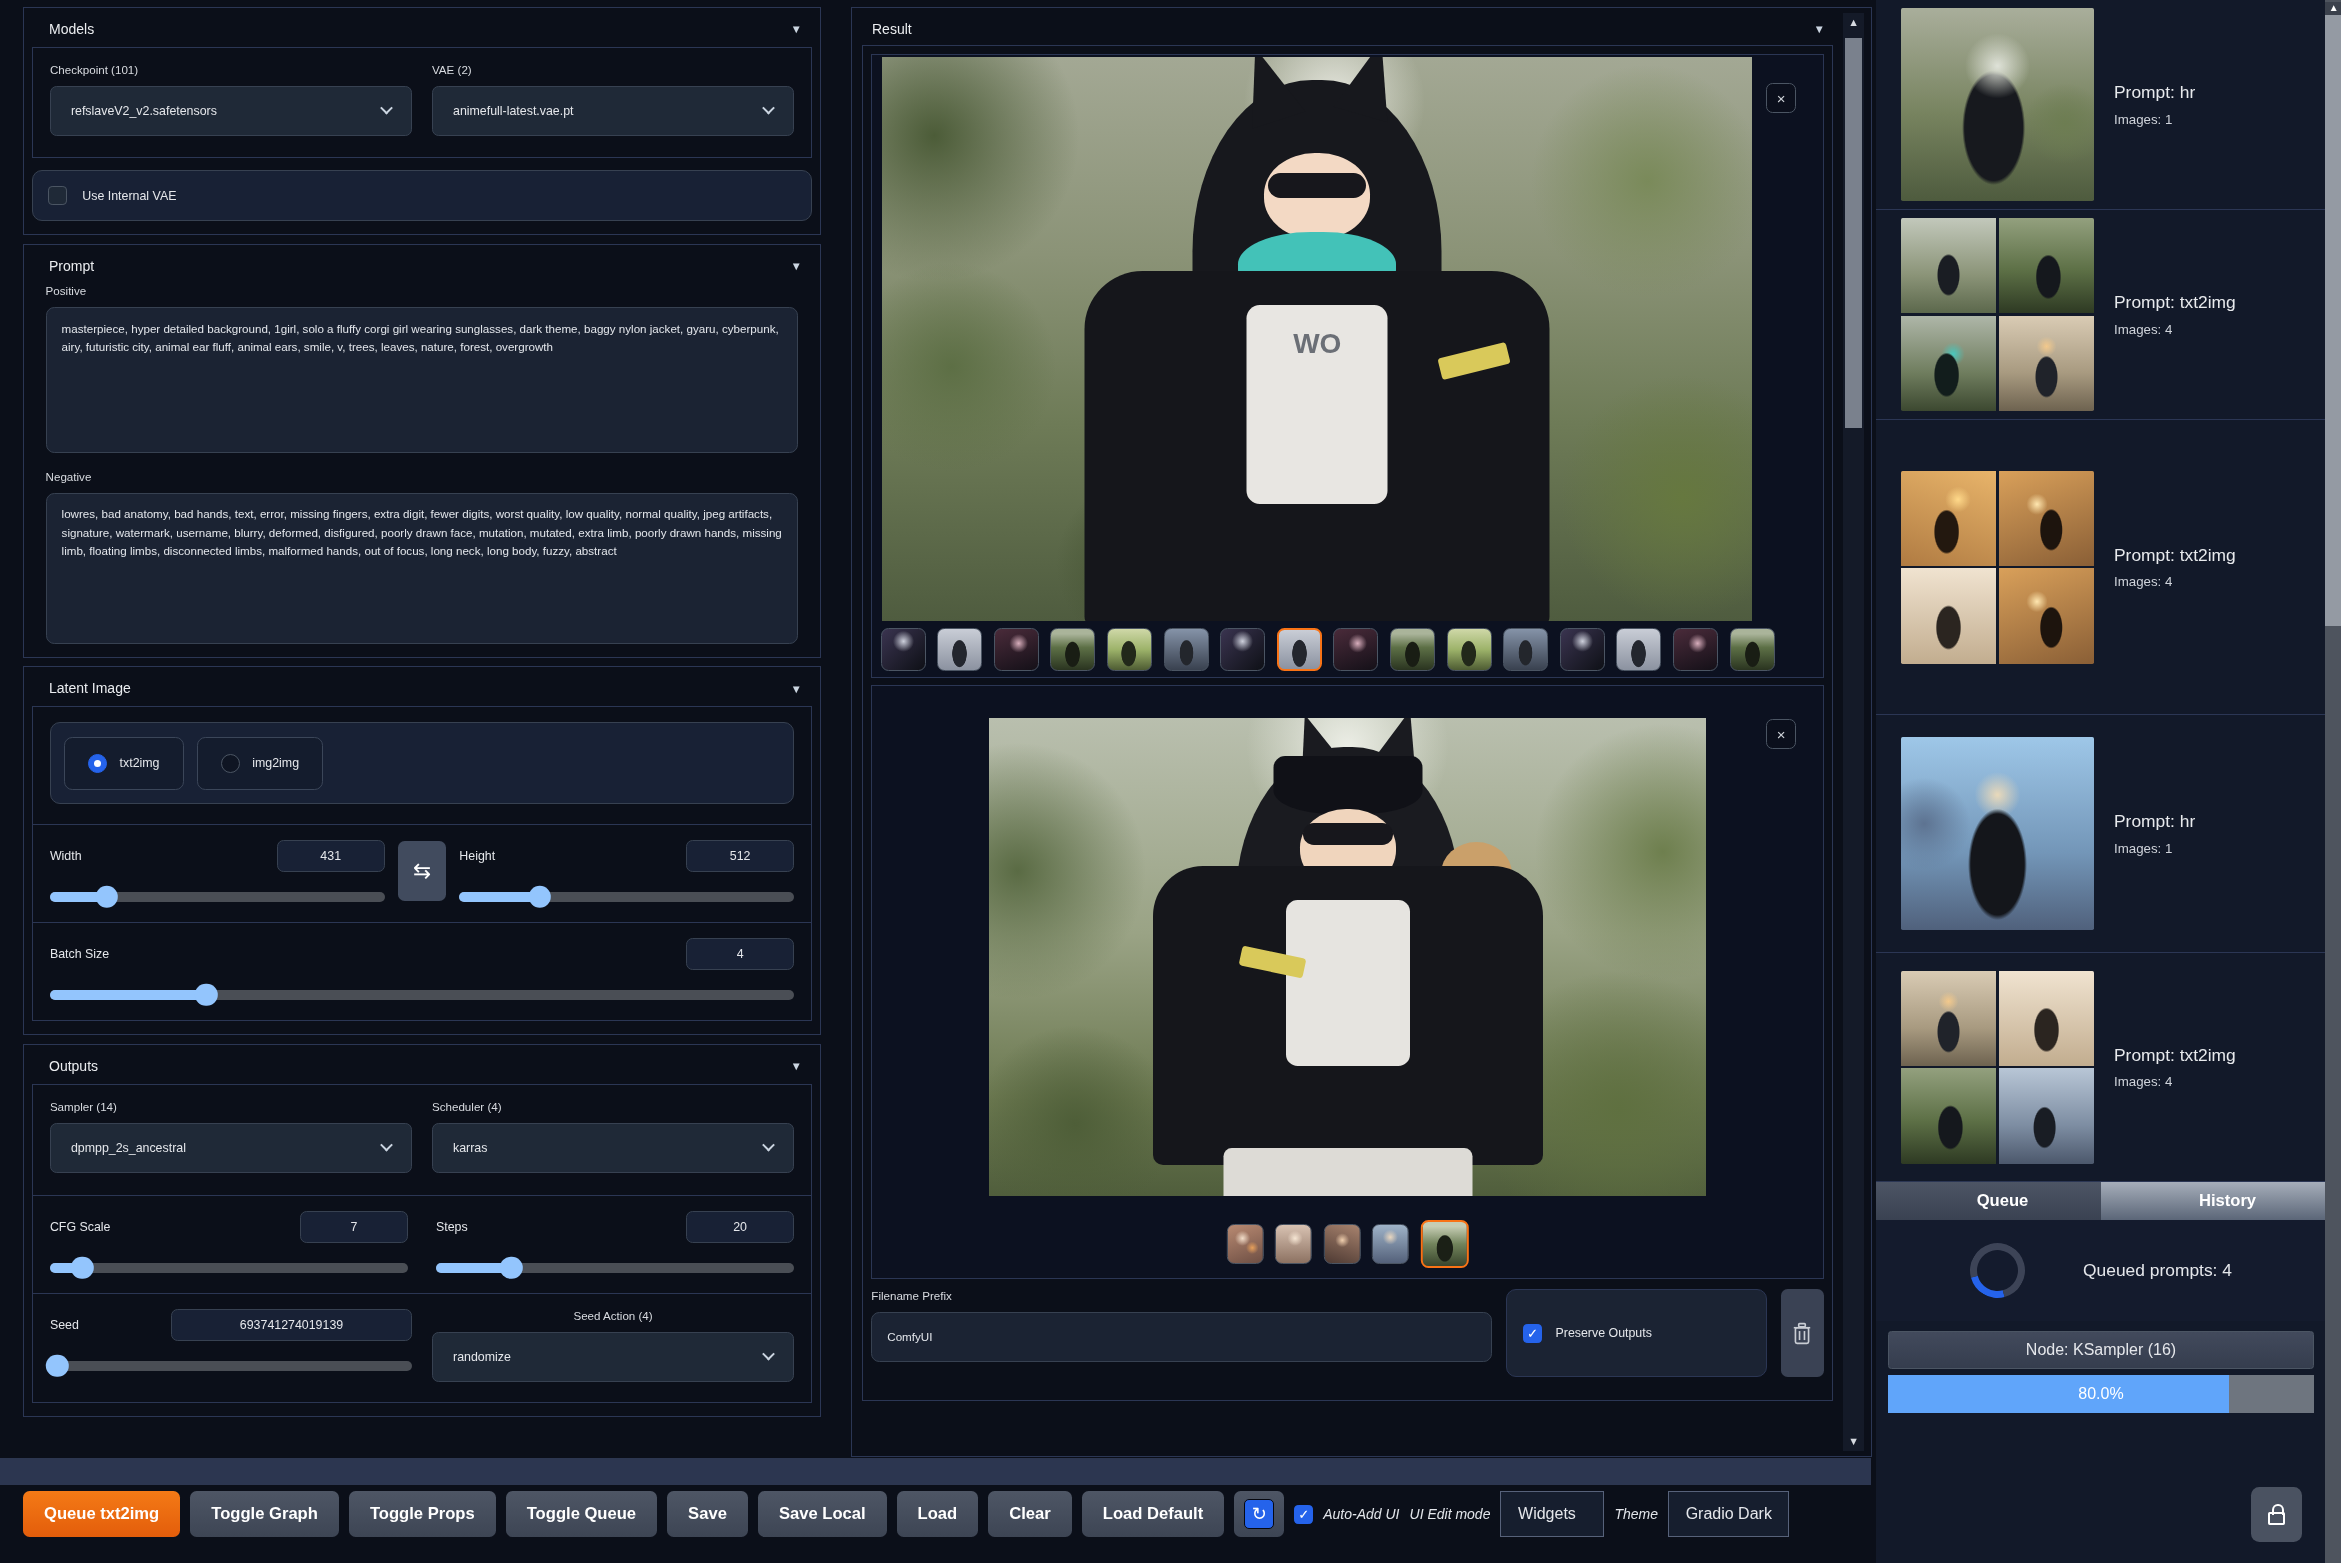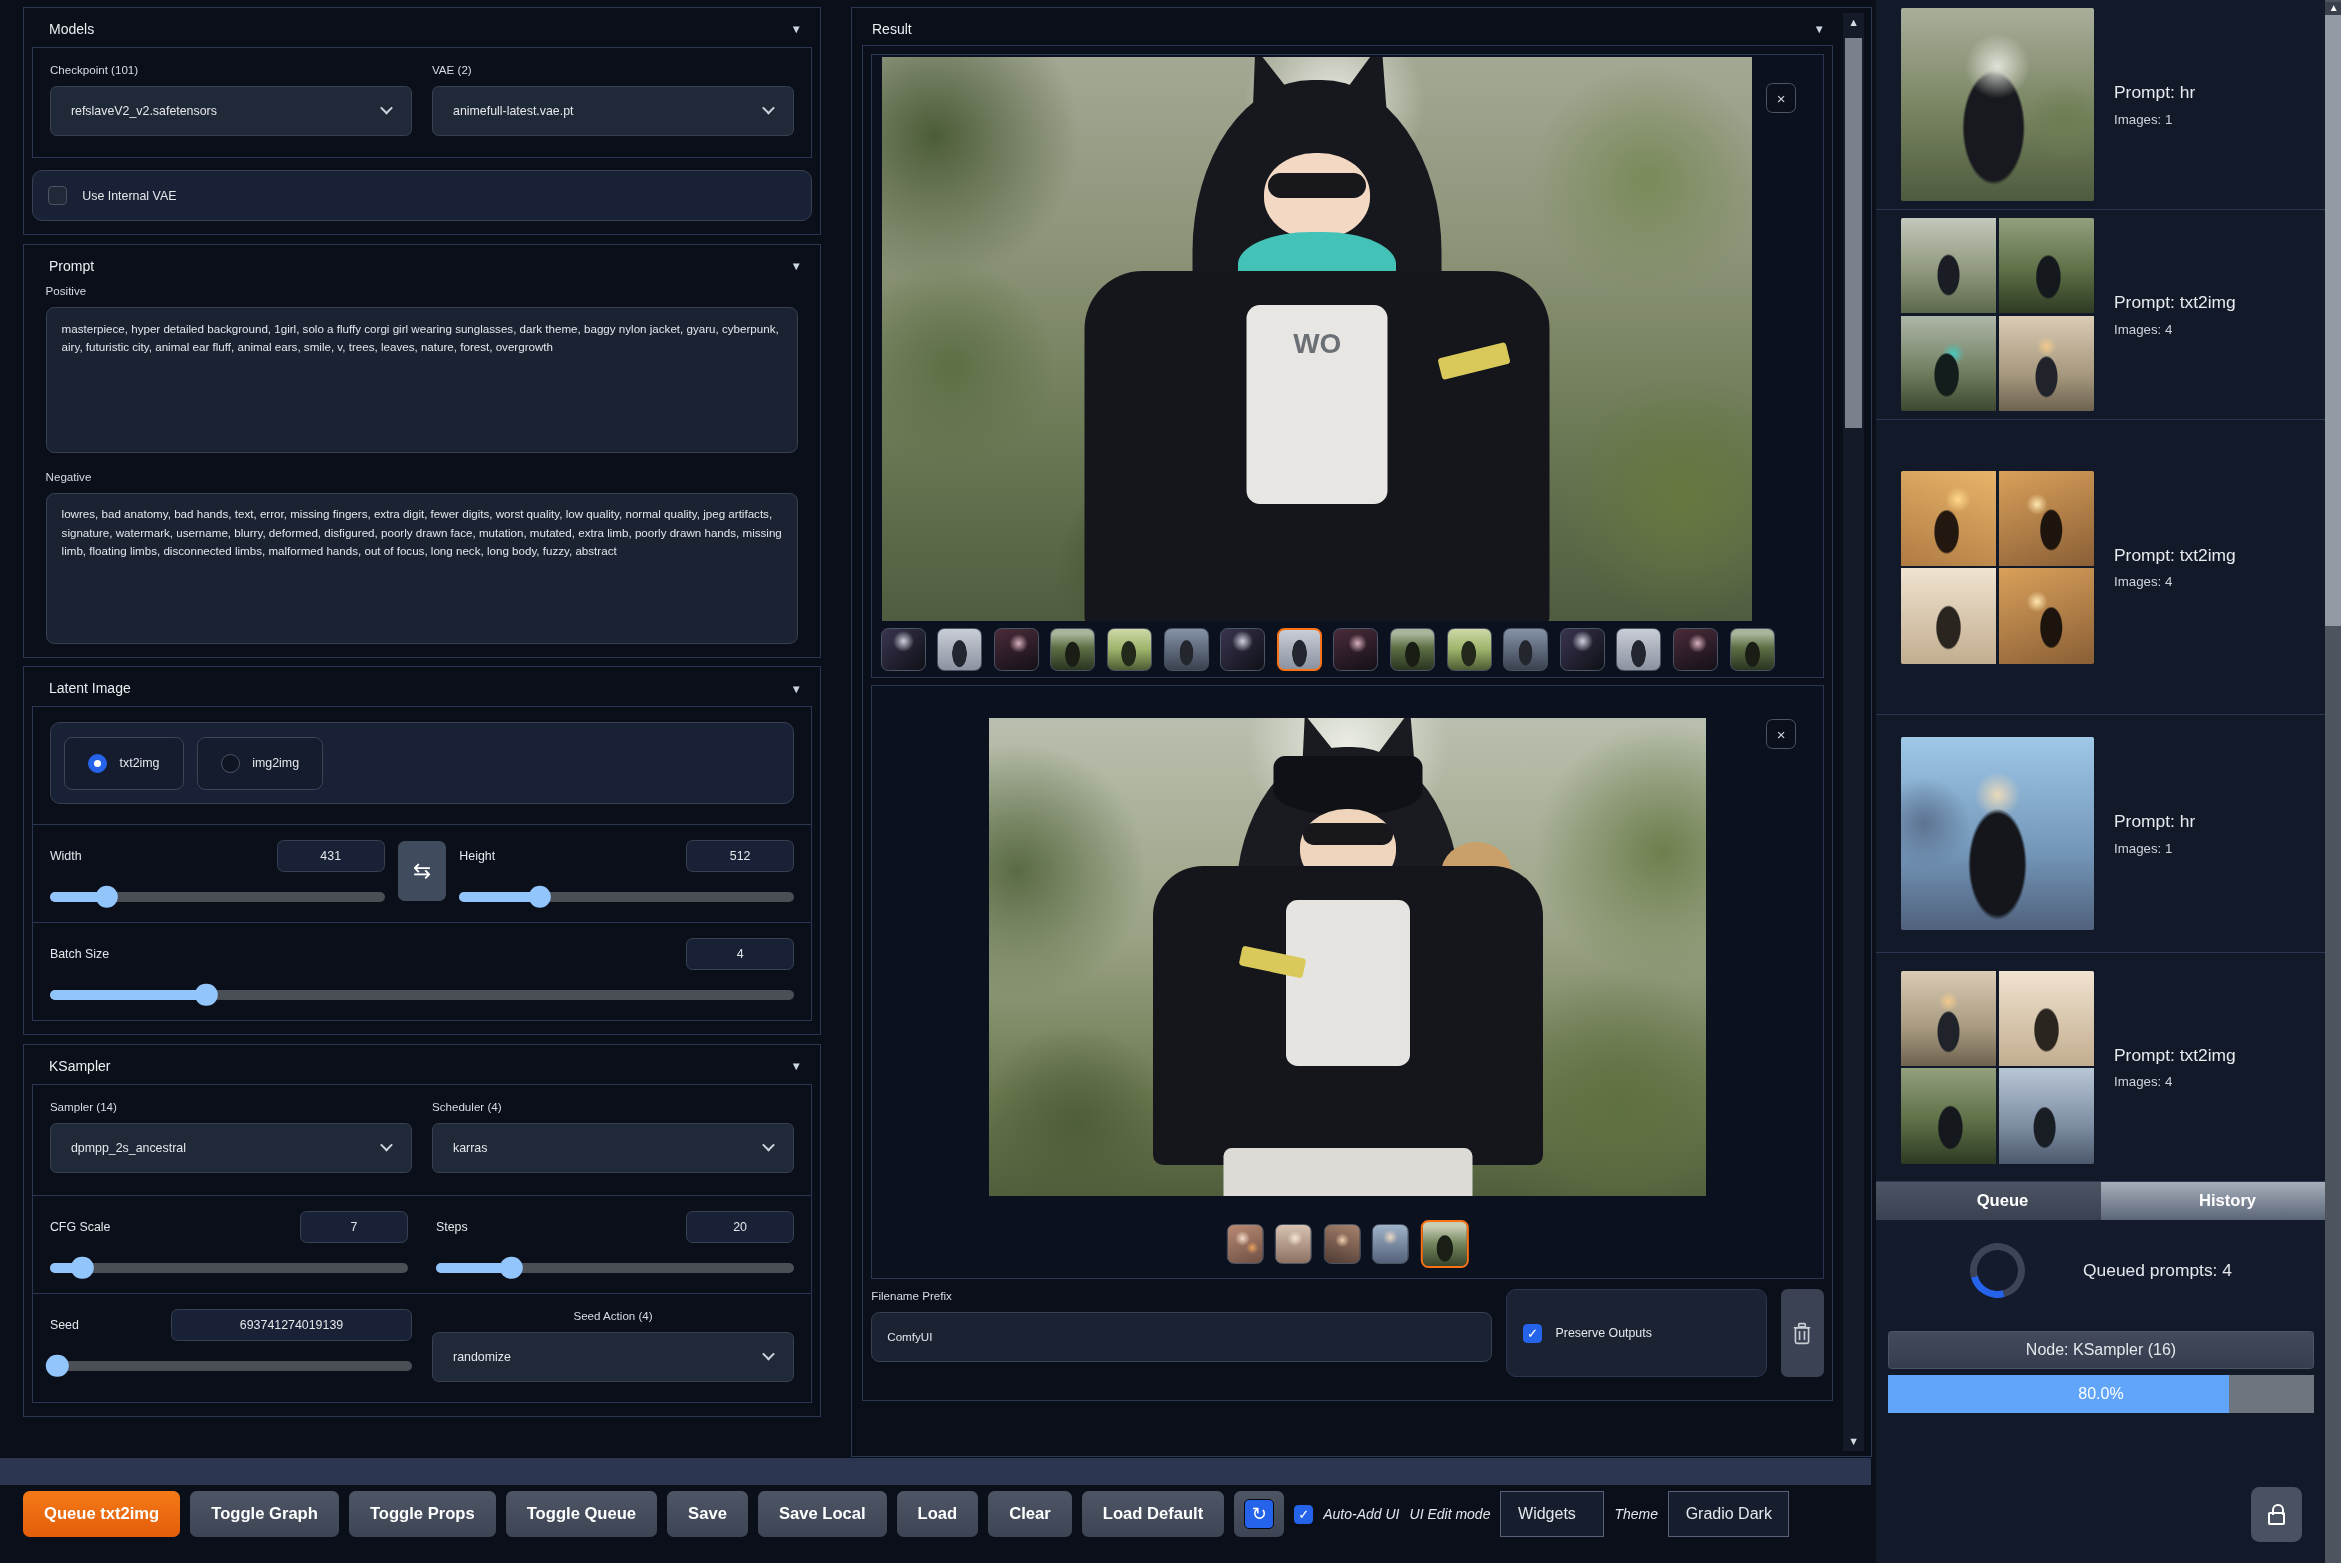--- a/index.html
+++ b/index.html
@@ -242,21 +242,21 @@
         </div>
         <div class="slider">
           <span class="sfill" style="width:21%;"></span>
             <span class="knob" style="left:21%;"></span>
         </div>
       </div>
     </div>
 
     <div class="card">
       <div class="card-h">
-        <span>KSampler</span>
+        <span>Outputs</span>
         <span class="collapse">▼</span>
       </div>
       <div class="group">
         <div class="field">
           <div class="flabel">Sampler (14)</div>
           <div class="select">
             <span>dpmpp_2s_ancestral</span>
             <span class="chev"></span>
           </div>
         </div>

